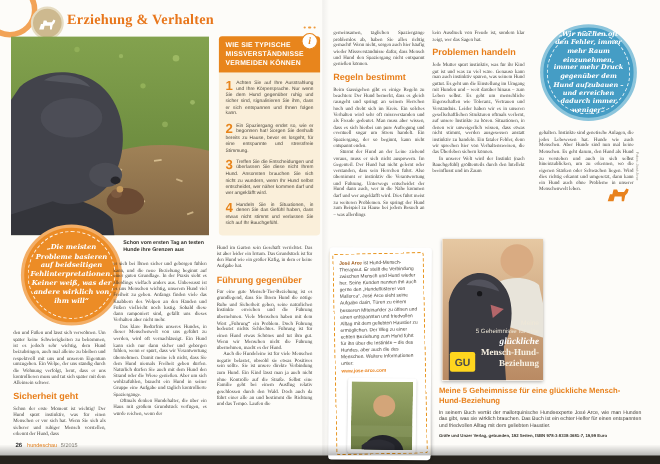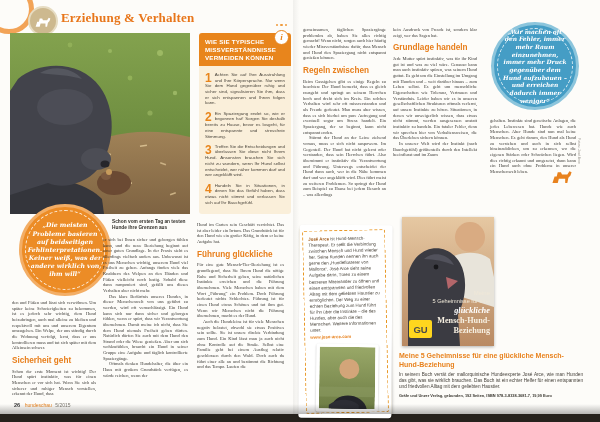--- a/index.html
+++ b/index.html
@@ -179,40 +179,40 @@
     <div class="h-or">Sicherheit geht</div>
     <p>Schon der erste Moment ist wichtig! Der Hund spürt instinktiv, was für einen Menschen er vor sich hat. Wenn Sie sich als sicherer und ruhiger Mensch vorstellen, erkennt der Hund, dass</p>
   </div>
   <div class="col" style="left:103px;top:237px;width:85px;height:166px;overflow:hidden;">
     <p>er sich bei Ihnen sicher und geborgen fühlen kann, und die neue Beziehung beginnt auf einer guten Grundlage. In der Praxis sieht es allerdings vielfach anders aus. Unbewusst ist es uns Menschen wichtig, unserem Hund viel Freiheit zu geben. Anfangs finden viele das Knabbern des Welpen an den Händen und Füßen vielleicht noch lustig. Sobald diese dann ramponiert sind, gefällt uns dieses Verhalten aber nicht mehr.</p>
     <p>Das klare Bedürfnis unseres Hundes, in dieser Menschenwelt von uns geführt zu werden, wird oft vernachlässigt. Ein Hund kann sich nur dann sicher und geborgen fühlen, wenn er spürt, dass wir Verantwortung übernehmen. Damit meine ich nicht, dass Sie dem Hund niemals Freiheit geben dürfen. Natürlich dürfen Sie auch mit dem Hund den Strand oder die Wiese genießen. Aber um sich wohlzufühlen, braucht ein Hund in seiner Gruppe eine Aufgabe und täglich kontrollierte Spaziergänge.</p>
     <p>Oftmals denken Hundehalter, die über ein Haus mit großem Grundstück verfügen, es würde reichen, wenn der</p>
   </div>
   <div class="col" style="left:197px;top:222px;width:87px;height:196px;overflow:hidden;">
     <p>Hund im Garten sein Geschäft verrichtet. Das ist aber leider ein Irrtum. Das Grundstück ist für den Hund wie ein großer Käfig, in dem er keine Aufgabe hat.</p>
-    <div class="h-or">Führung glückliche</div>
+    <div class="h-or">Führung gegenüber</div>
     <p>Für eine gute Mensch-Tier-Beziehung ist es grundlegend, dass Sie Ihrem Hund die nötige Ruhe und Sicherheit geben, seine natürlichen Instinkte erreichen und die Führung übernehmen. Viele Menschen haben mit dem Wort „Führung“ ein Problem. Doch Führung bedeutet nichts Schlechtes. Führung ist für einen Hund etwas Schönes und tut ihm gut. Wenn wir Menschen nicht die Führung übernehmen, macht es der Hund.</p>
     <p>Auch die Hundeleine ist für viele Menschen negativ belastet, obwohl sie etwas Positives sein sollte. Sie ist unsere direkte Verbindung zum Hund. Ein Kind lässt man ja auch nicht ohne Kontrolle auf die Straße. Selbst eine Familie geht bei einem Ausflug relativ geschlossen durch den Wald. Doch auch da führt einer alle an und bestimmt die Richtung und das Tempo. Laufen die</p>
   </div>
 
   <div class="footer">
     <span class="pg">26</span>
     <span class="mag">hundeschau</span>
     <span class="iss">5/2015</span>
   </div>
 
   <div class="col" style="left:303px;top:27px;width:83px;height:190px;overflow:hidden;">
     <p>gemeinsamen, täglichen Spaziergänge problemlos ab, haben Sie alles richtig gemacht! Wenn nicht, sorgen auch hier häufig wieder Missverständnisse dafür, dass Mensch und Hund den Spaziergang nicht entspannt genießen können.</p>
-    <div class="h-or">Regeln zwischen</div>
+    <div class="h-or">Regeln bestimmt</div>
     <p>Beim Gassigehen gibt es einige Regeln zu beachten: Der Hund bemerkt, dass es gleich rausgeht und springt an seinem Herrchen hoch und dreht sich im Kreis. Ein solches Verhalten wird sehr oft missverstanden und als Freude gedeutet. Man muss aber wissen, dass es sich hierbei um pure Aufregung und eventuell sogar um Stress handelt. Ein Spaziergang, der so beginnt, kann nicht entspannt enden.</p>
     <p>Stürmt der Hund an der Leine ziehend voraus, muss er sich nicht auspowern. Im Gegenteil. Der Hund hat nicht gelernt oder verstanden, dass sein Herrchen führt. Also übernimmt er instinktiv die Verantwortung und Führung. Unterwegs entscheidet der Hund dann auch, wer in die Nähe kommen darf und wer angekläfft wird. Dies führt meist zu weiteren Problemen. So springt der Hund zum Beispiel zu Hause bei jedem Besuch an – was allerdings</p>
   </div>
   <div class="col" style="left:393px;top:27px;width:84px;height:190px;overflow:hidden;">
     <p>kein Ausdruck von Freude ist, sondern klar zeigt, wer das Sagen hat.</p>
-    <div class="h-or">Grundlage handeln</div>
+    <div class="h-or">Problemen handeln</div>
     <p>Jede Mutter spürt instinktiv, was für ihr Kind gut ist und was zu viel wäre. Genauso kann man auch instinktiv spüren, was seinem Hund guttut. Es geht um die Einstellung im Umgang mit Hunden und – weit darüber hinaus – zum Leben selbst. Es geht um menschliche Eigenschaften wie Toleranz, Vertrauen und Verständnis. Leider haben wir es in unseren gesellschaftlichen Strukturen oftmals verlernt, auf unsere Instinkte zu hören. Situationen, in denen wir unweigerlich wissen, dass etwas nicht stimmt, werden ausgesessen anstatt instinktiv zu handeln. Ein fataler Fehler, denn wir sprechen hier von Verhaltensweisen, die das Überleben sichern können.</p>
     <p>In unserer Welt wird der Instinkt (nach Bauchgefühl) größtenteils durch den Intellekt beeinflusst und im Zaum</p>
   </div>
 
   <div class="qc qc-right">
     <span>„Wir machen oft den Fehler, immer mehr Raum einzunehmen, immer mehr Druck gegenüber dem Hund aufzubauen – und erreichen dadurch immer weniger“</span>
   </div>
 
   <div class="col" style="left:490px;top:118px;width:86px;">
     <p>gehalten. Instinkte sind genetische Anlagen, die jedes Lebewesen hat. Hunde wie auch Menschen. Aber Hunde sind nun mal keine Menschen. Es geht darum, den Hund als Hund zu verstehen und auch in sich selbst hineinzublicken, um zu erkennen, wo die eigenen Stärken oder Schwächen liegen. Wird dies richtig erkannt und umgesetzt, dann kann ein Hund auch ohne Probleme in unserer Menschenwelt leben.</p>

